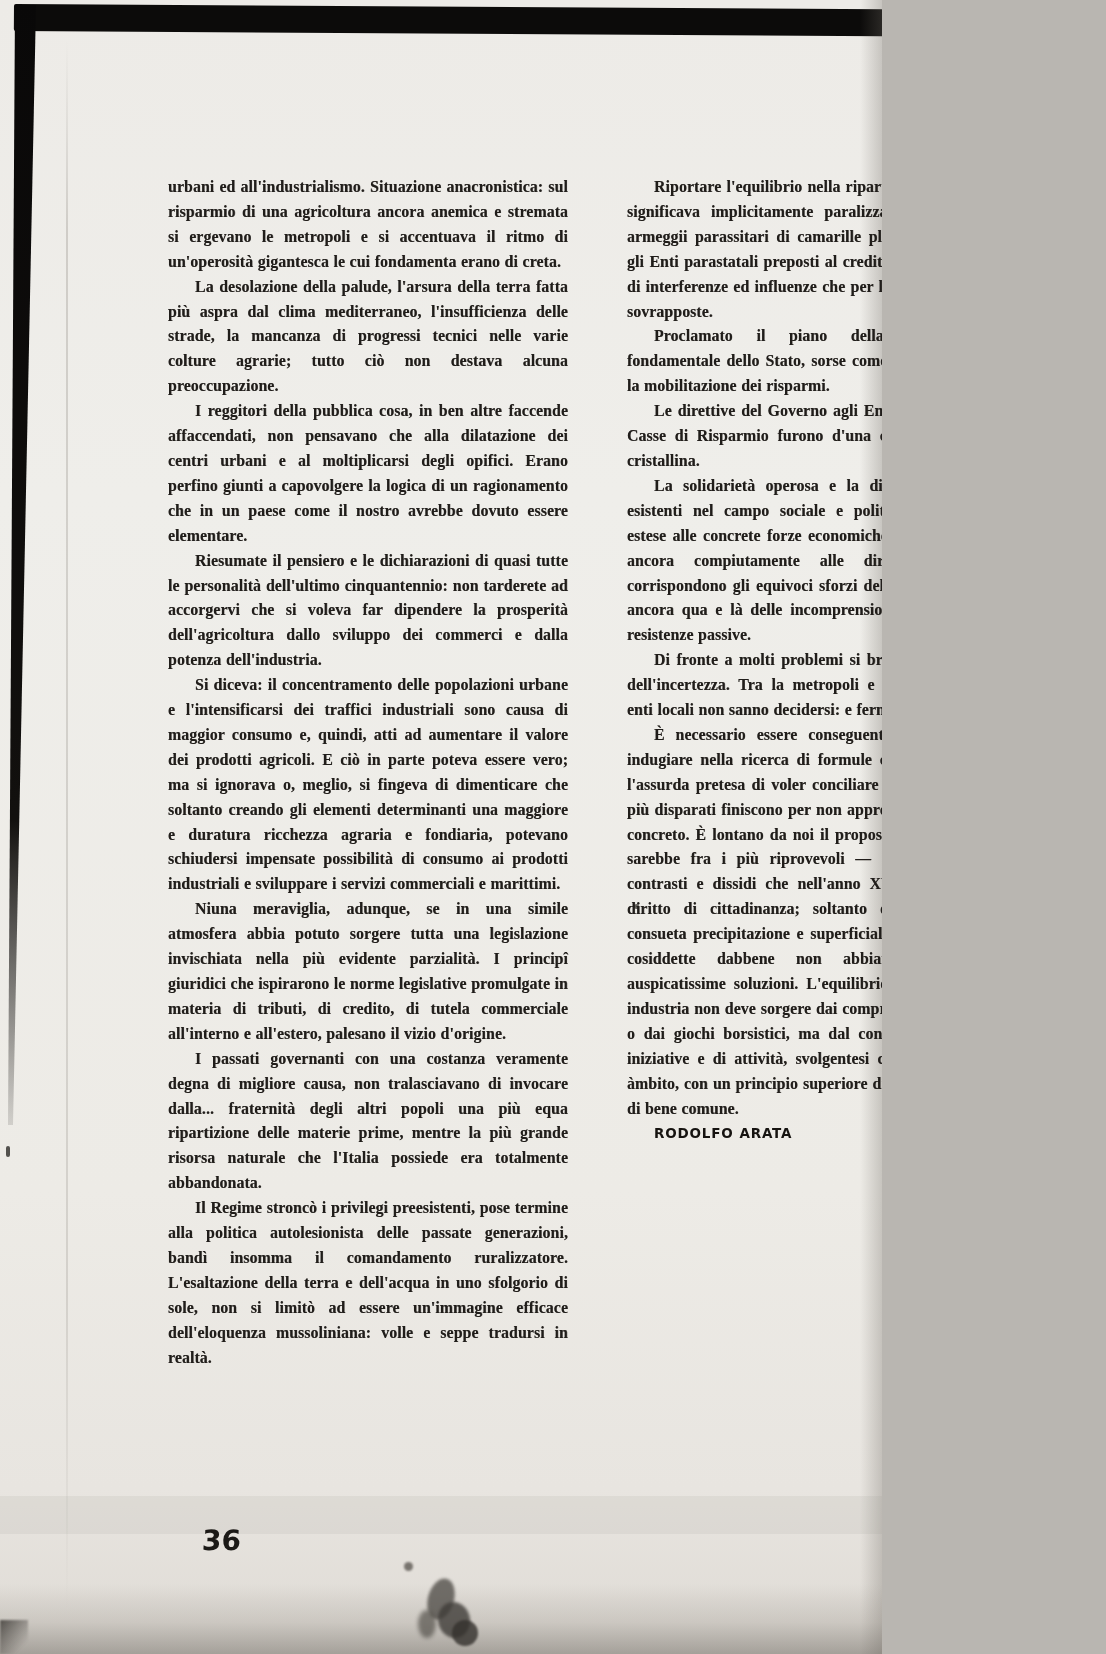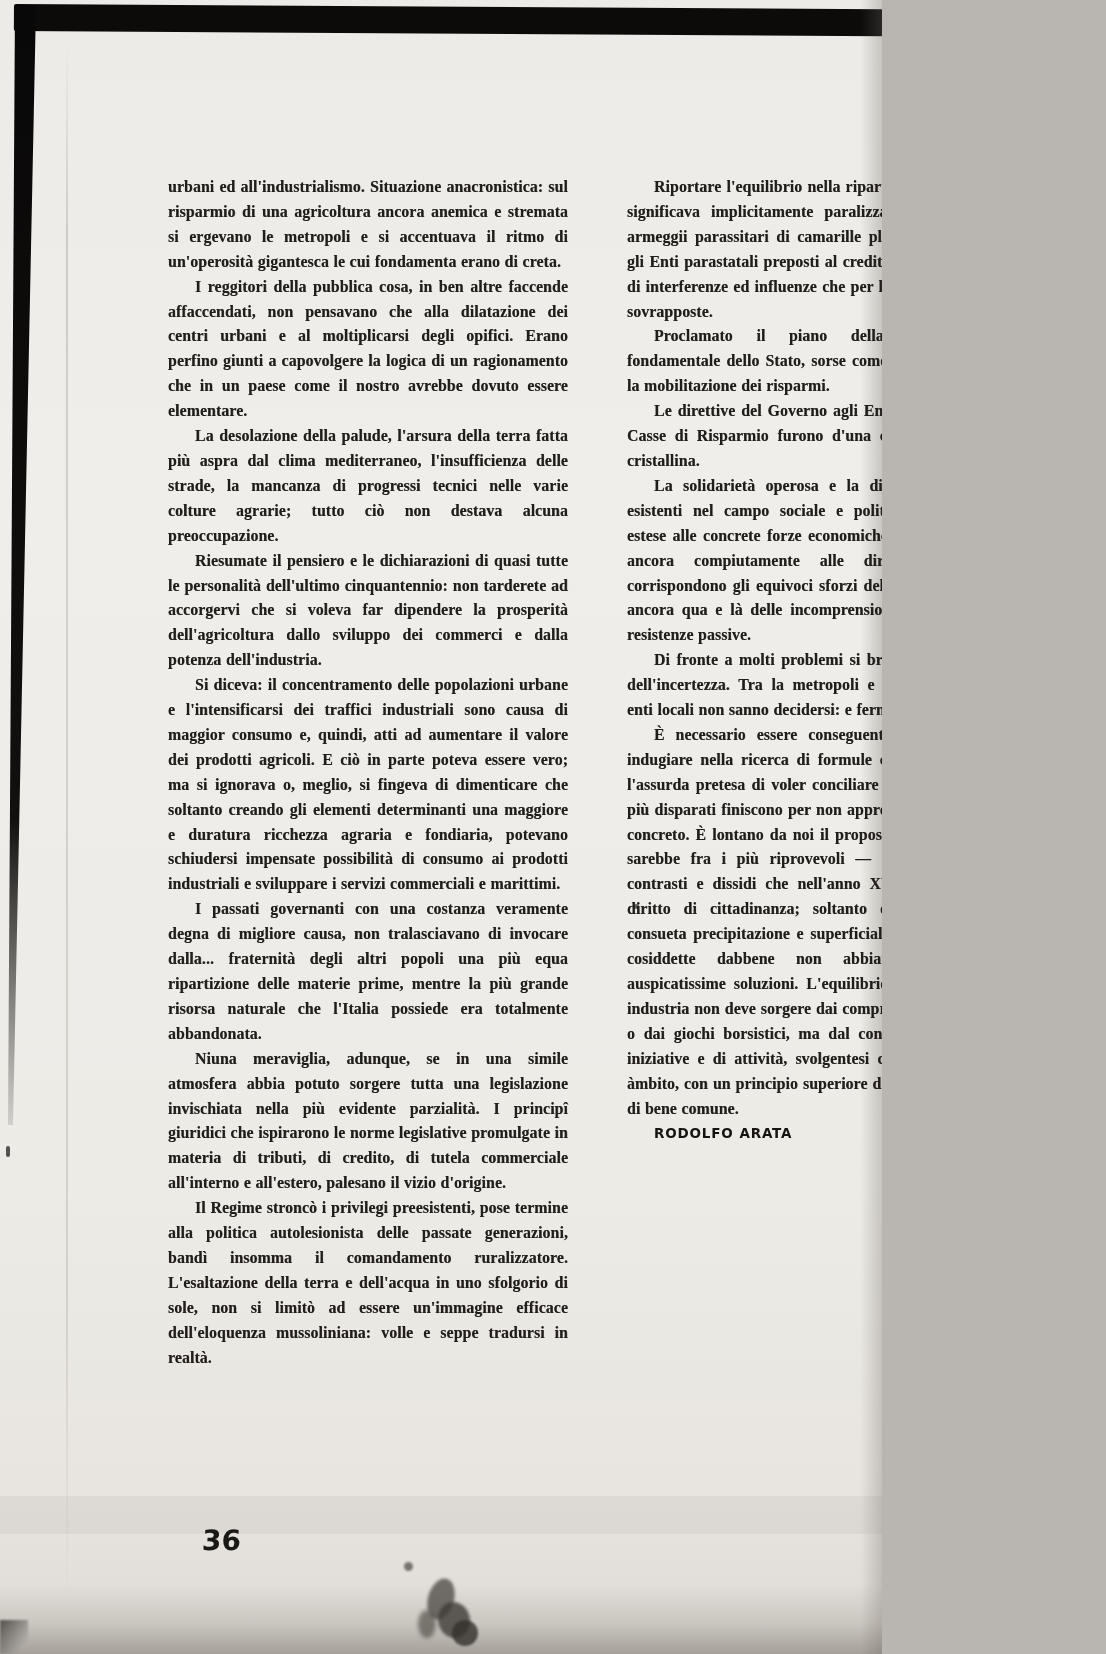--- a/index.html
+++ b/index.html
@@ -118,26 +118,26 @@
   <div>
     <div class="blot b1"></div>
     <div class="blot b2"></div>
     <div class="blot b3"></div>
     <div class="blot b4"></div>
     <div class="blot b5"></div>
   </div>
 
   <div class="col left">
     <p class="continued">urbani ed all'industrialismo. Situazione anacronistica: sul risparmio di una agricoltura ancora anemica e stremata si ergevano le metropoli e si accentuava il ritmo di un'operosità gigantesca le cui fondamenta erano di creta.</p>
+    <p>La desolazione della palude, l'arsura della terra fatta più aspra dal clima mediterraneo, l'insufficienza delle strade, la mancanza di progressi tecnici nelle varie colture agrarie; tutto ciò non destava alcuna preoccupazione.</p>
     <p>I reggitori della pubblica cosa, in ben altre faccende affaccendati, non pensavano che alla dilatazione dei centri urbani e al moltiplicarsi degli opifici. Erano perfino giunti a capovolgere la logica di un ragionamento che in un paese come il nostro avrebbe dovuto essere elementare.</p>
-    <p>La desolazione della palude, l'arsura della terra fatta più aspra dal clima mediterraneo, l'insufficienza delle strade, la mancanza di progressi tecnici nelle varie colture agrarie; tutto ciò non destava alcuna preoccupazione.</p>
     <p>Riesumate il pensiero e le dichiarazioni di quasi tutte le personalità dell'ultimo cinquantennio: non tarderete ad accorgervi che si voleva far dipendere la prosperità dell'agricoltura dallo sviluppo dei commerci e dalla potenza dell'industria.</p>
     <p>Si diceva: il concentramento delle popolazioni urbane e l'intensificarsi dei traffici industriali sono causa di maggior consumo e, quindi, atti ad aumentare il valore dei prodotti agricoli. E ciò in parte poteva essere vero; ma si ignorava o, meglio, si fingeva di dimenticare che soltanto creando gli elementi determinanti una maggiore e duratura ricchezza agraria e fondiaria, potevano schiudersi impensate possibilità di consumo ai prodotti industriali e sviluppare i servizi commerciali e marittimi.</p>
+    <p>Niuna meraviglia, adunque, se in una simile atmosfera abbia potuto sorgere tutta una legislazione invischiata nella più evidente parzialità. I principî giuridici che ispirarono le norme legislative promulgate in materia di tributi, di credito, di tutela commerciale all'interno e all'estero, palesano il vizio d'origine.</p>
     <p>I passati governanti con una costanza veramente degna di migliore causa, non tralasciavano di invocare dalla... fraternità degli altri popoli una più equa ripartizione delle materie prime, mentre la più grande risorsa naturale che l'Italia possiede era totalmente abbandonata.</p>
-    <p>Niuna meraviglia, adunque, se in una simile atmosfera abbia potuto sorgere tutta una legislazione invischiata nella più evidente parzialità. I principî giuridici che ispirarono le norme legislative promulgate in materia di tributi, di credito, di tutela commerciale all'interno e all'estero, palesano il vizio d'origine.</p>
     <p>Il Regime stroncò i privilegi preesistenti, pose termine alla politica autolesionista delle passate generazioni, bandì insomma il comandamento ruralizzatore. L'esaltazione della terra e dell'acqua in uno sfolgorio di sole, non si limitò ad essere un'immagine efficace dell'eloquenza mussoliniana: volle e seppe tradursi in realtà.</p>
   </div>
 
   <div class="col right">
     <p>Riportare l'equilibrio nella ripartizione del risparmio significava implicitamente paralizzare o attenuare gli armeggii parassitari di camarille plutocratiche, liberare gli Enti parastatali preposti al credito da tutta la gamma di interferenze ed influenze che per lungo tempo si erano sovrapposte.</p>
     <p>Proclamato il piano della bonifica, legge fondamentale dello Stato, sorse come logica conseguenza la mobilitazione dei risparmi.</p>
     <p>Le direttive del Governo agli Enti parastatali ed alle Casse di Risparmio furono d'una chiarezza veramente cristallina.</p>
     <p>La solidarietà operosa e la disciplina consapevoli esistenti nel campo sociale e politico debbono essere estese alle concrete forze economiche della nazione. Non ancora compiutamente alle direttive del centro corrispondono gli equivoci sforzi della periferia. Vi sono ancora qua e là delle incomprensioni, dei ritardi, delle resistenze passive.</p>
     <p>Di fronte a molti problemi si brancica nella caligine dell'incertezza. Tra la metropoli e la campagna alcuni enti locali non sanno decidersi: e fermano a metà strada.</p>
     <p>È necessario essere conseguenti e sopratutto non indugiare nella ricerca di formule che assai spesso per l'assurda pretesa di voler conciliare le cose e gl'interessi più disparati finiscono per non approdare ad alcunchè di concreto. È lontano da noi il proposito — che fra l'altro sarebbe fra i più riprovevoli — di voler accentuare contrasti e dissidi che nell'anno XV non hanno alcun diritto di cittadinanza; soltanto desideriamo che la consueta precipitazione e superficialità di molte persone cosiddette dabbene non abbiano ad inceppare auspicatissime soluzioni. L'equilibrio fra agricoltura ed industria non deve sorgere dai compromessi della finanza o dai giochi borsistici, ma dal consapevole apporto di iniziative e di attività, svolgentesi ciascuna nel proprio àmbito, con un principio superiore di interesse generale e di bene comune.</p>

